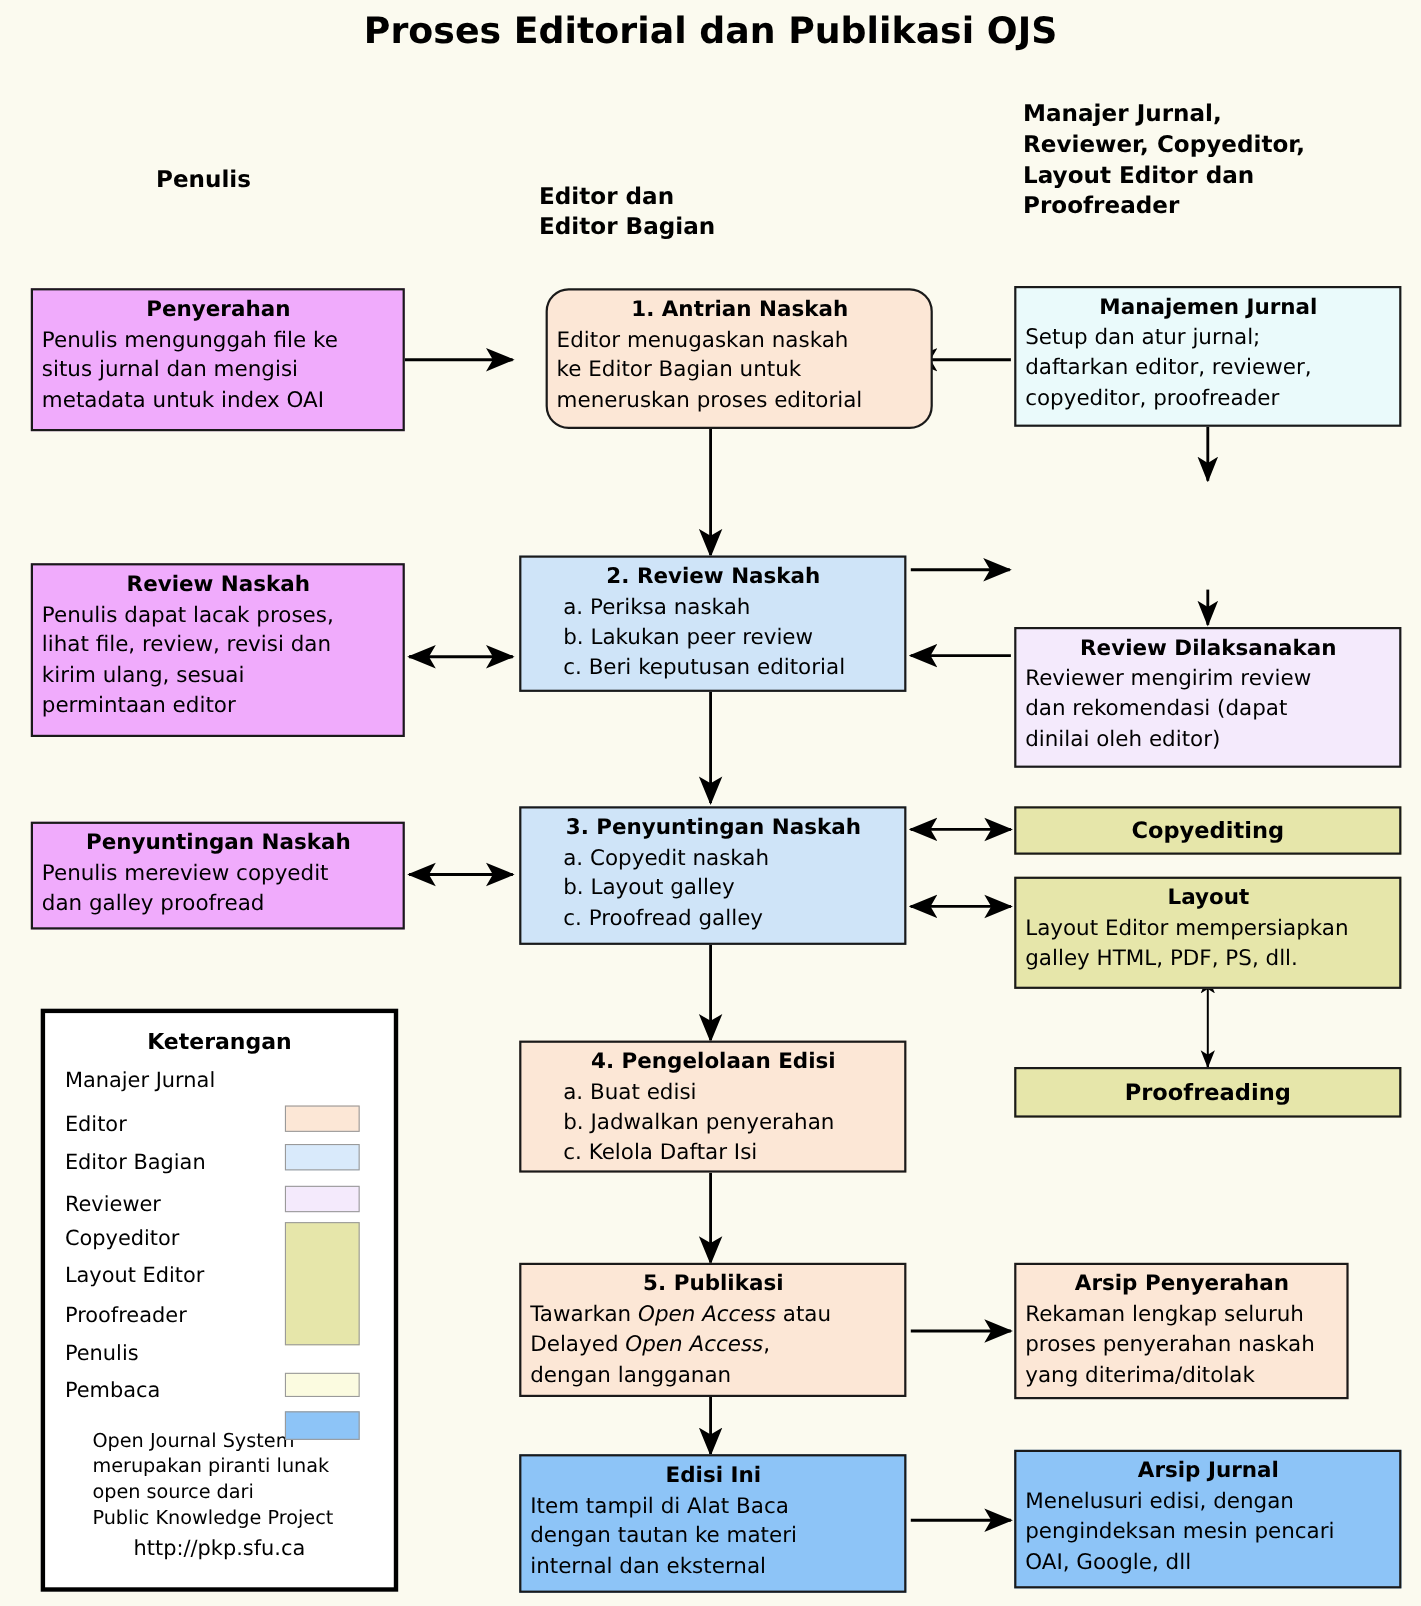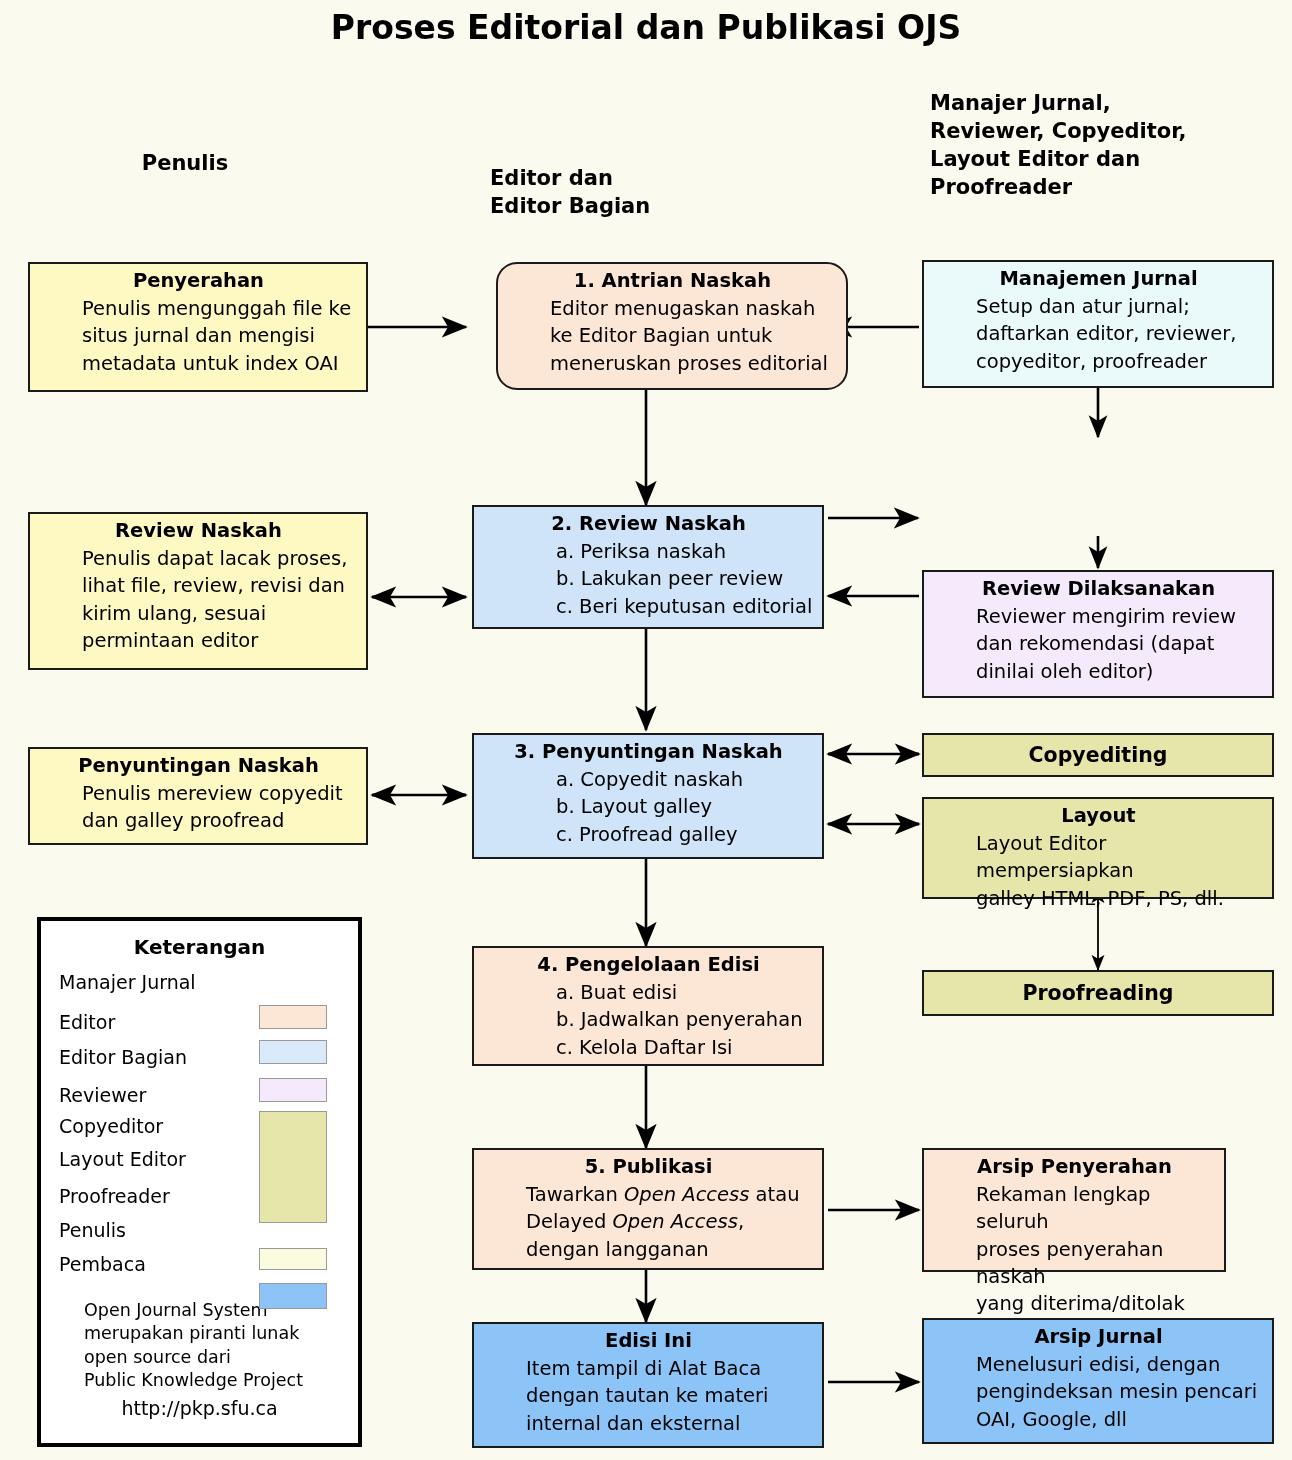--- a/index.html
+++ b/index.html
@@ -28,28 +28,28 @@
 
   .box{
     position:absolute;
     border:2px solid #1a1a1a;
     box-sizing:border-box;
     font-size:19.5px;
     line-height:1.40;
     padding:4px 7px 5px 8px;
   }
   .box .bt{display:block;text-align:center;font-weight:bold;font-size:19.5px;line-height:1.38;}
-  .box .bb{display:block;text-align:left;margin-left:44px;}
+  .box .bb{display:block;text-align:left;}
   .box .bb.ind{padding-left:30px;}
   .box.center-only{display:flex;align-items:center;justify-content:center;padding:0;}
   .box.center-only .bt{font-size:20.5px;}
   em{font-style:italic;}
 
   
-  .c-penulis{background:#fef9c3;}
+  .c-penulis{background:#f0abfc;}
   .c-editor{background:#fce7d6;}
   .c-editorbagian{background:#cfe4f8;}
   .c-manajer{background:#eafafb;}
   .c-reviewer{background:#f4eafc;}
   .c-copyedit{background:#e6e6aa;}
   .c-pembaca{background:#8dc4f7;}
 
   
   .legend{
     position:absolute;left:37px;top:917px;width:325px;height:530px;

